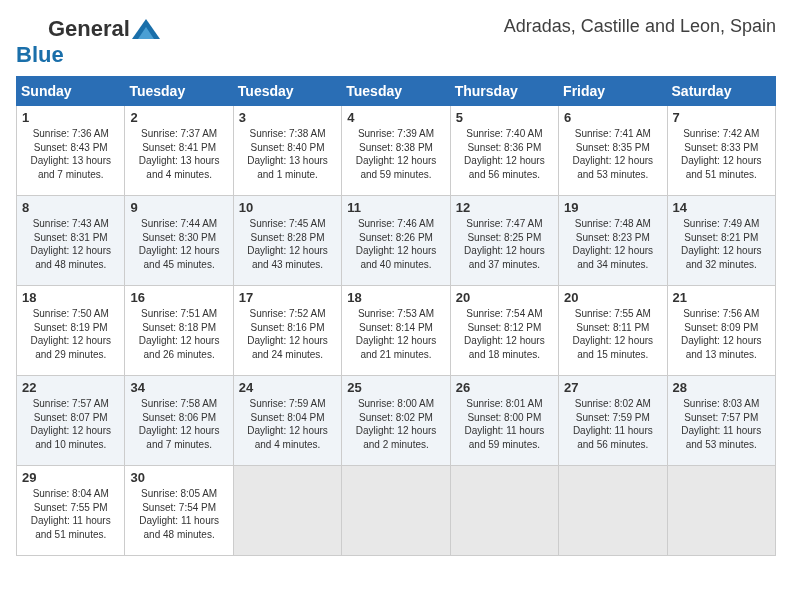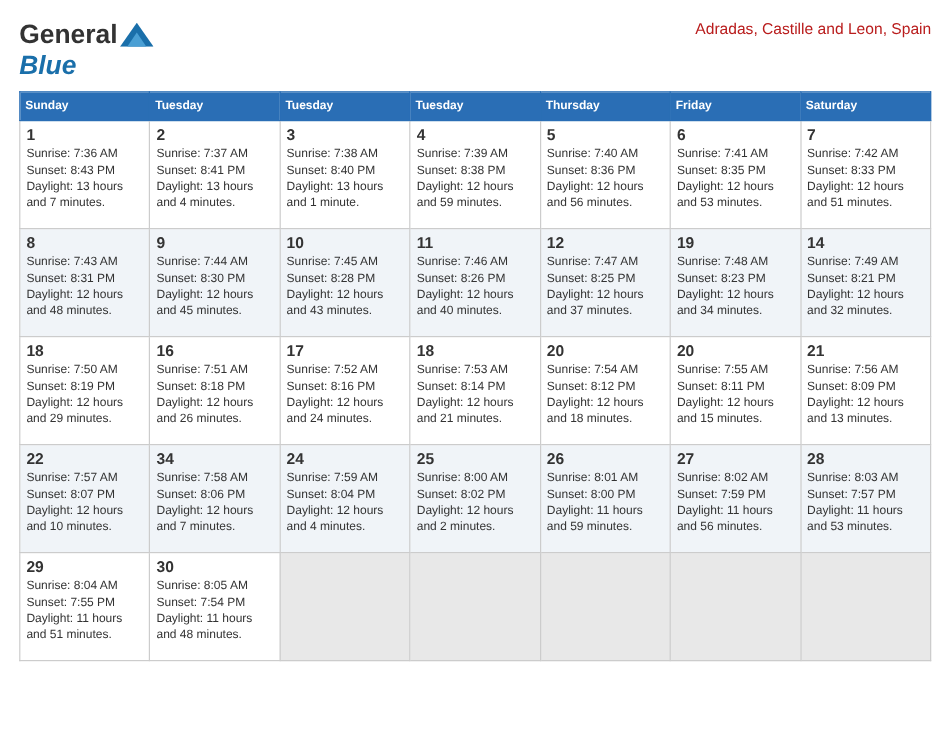--- a/index.html
+++ b/index.html
@@ -17,58 +17,58 @@
       margin-bottom: 8px;
     }
     .logo {
       display: flex;
       flex-direction: column;
       align-items: flex-start;
     }
     .logo-text {
       display: flex;
       align-items: center;
+      margin-left: 32px;
     }
     .logo-general {
       font-size: 22px;
       font-weight: bold;
       color: #333;
     }
     .logo-blue {
       font-size: 22px;
       font-weight: bold;
       color: #1a6faa;
-      font-style: italic;
     }
     .logo-icon {
       width: 28px;
       height: 20px;
       margin-left: 2px;
     }
     .title-area {
       text-align: right;
     }
     .month-title {
       font-size: 36px;
       font-weight: bold;
       color: #333;
     }
     .location {
-      font-size: 13px;
-      color: #b91c1c;
+      font-size: 18px;
+      color: #404040;
       text-align: right;
     }
     table {
       width: 100%;
       border-collapse: collapse;
     }
     thead tr th {
       background: #2a6eb5;
       color: #fff;
-      font-size: 10px;
+      font-size: 14px;
       font-weight: bold;
       padding: 6px 4px;
       text-align: left;
       border: 1px solid #2a6eb5;
     }
     tbody tr td {
       border: 1px solid #ccc;
       vertical-align: top;
       padding: 4px 5px;
       font-size: 10.5px;
@@ -85,20 +85,21 @@
     }
     .day-num {
       font-size: 13px;
       font-weight: bold;
       display: block;
       margin-bottom: 2px;
     }
     .cell-content {
       font-size: 10px;
       line-height: 1.35;
+      text-align: center;
     }
     .empty-cell {
       background: #e8e8e8 !important;
     }
   </style>
 </head>
 <body>
 
 <div class="header-area">
   <div class="logo">

